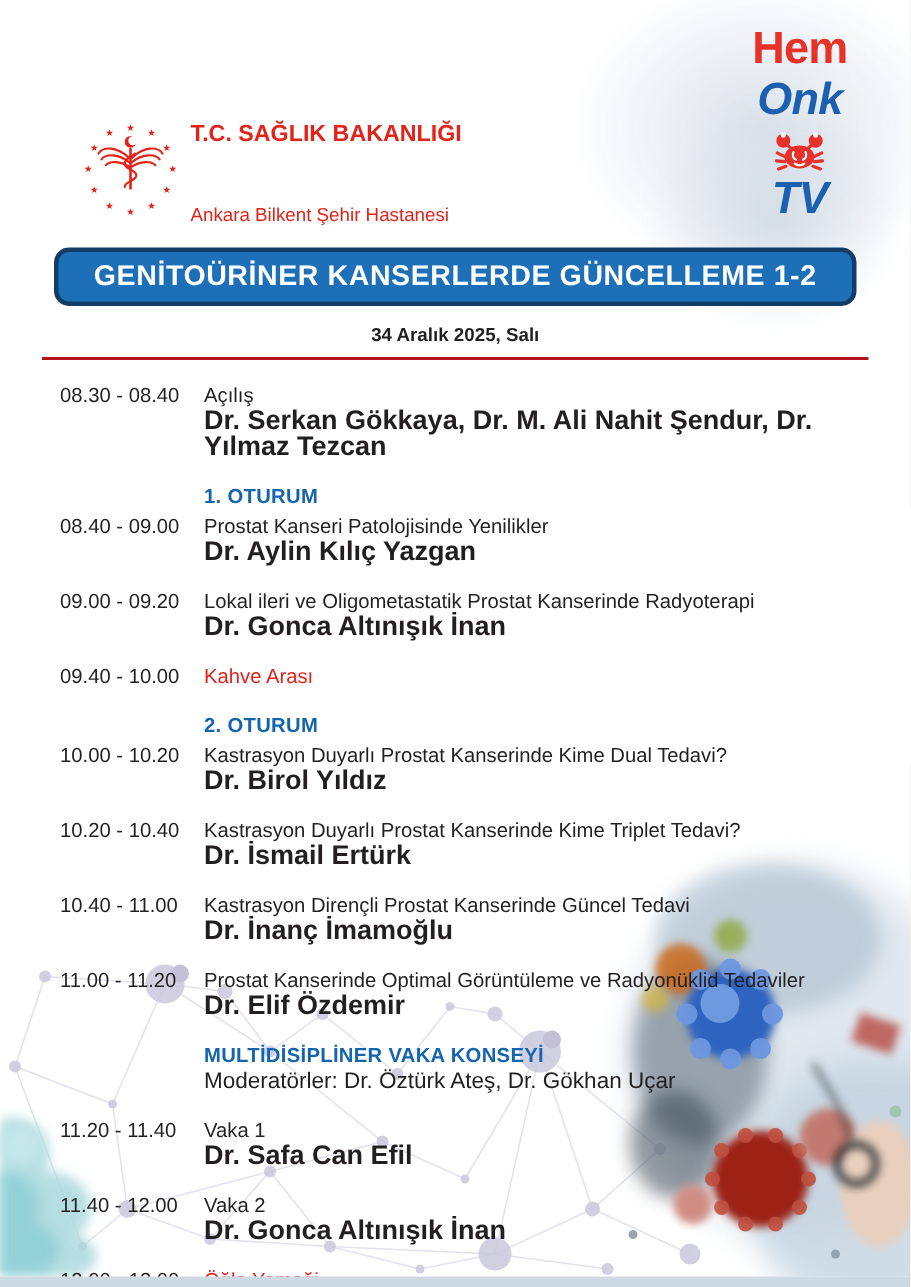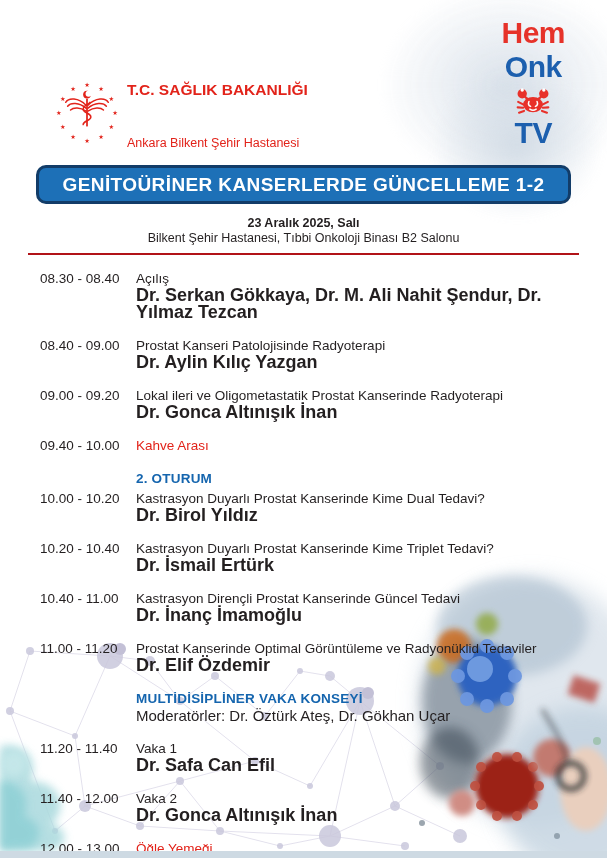--- a/index.html
+++ b/index.html
@@ -17,21 +17,21 @@
   .bottom-strip{left:0;bottom:0;width:607px;height:7px;background:#cedae3;z-index:3;}
   
   .header{position:relative;z-index:2;display:flex;justify-content:space-between;align-items:flex-end;
           padding:16px 42px 0 56px;}
   .ministry{display:flex;align-items:center;gap:9px;}
   .ministry-text{line-height:1.15;}
   .ministry-title{color:#e2231a;font-weight:700;font-size:15.5px;}
   .ministry-sub{color:#e2231a;font-size:12.5px;margin-top:37px;}
   .brand{display:flex;align-items:center;font-weight:800;font-size:30px;letter-spacing:-.5px;flex-direction:column;}
   .brand .r{color:#e63229;}
-  .brand .b{color:#1c5fae;}
+  .brand .b{color:#1c5fae;font-style:italic;}
   .brand .crab{margin:2px -1px 0 -1px;display:inline-flex;}
   
   .banner{position:relative;z-index:2;margin:15px 36px 12px;height:33px;background:#1d70b7;
           border:3px solid #123c68;border-radius:10px;display:flex;align-items:center;justify-content:center;}
   .banner-title{color:#fff;font-weight:800;font-size:19px;letter-spacing:.4px;white-space:nowrap;}
   
   .event{position:relative;z-index:2;text-align:center;margin-top:8px;line-height:15px;}
   .event-date{font-weight:700;font-size:12.5px;}
   .event-venue{font-size:12.5px;}
   .redline{position:relative;z-index:2;margin:7px 28px 0;height:2px;background:#b11318;}
@@ -228,40 +228,45 @@
       </span>
         <span class="b">TV</span>
     </div>
   </div>
 
   <div class="banner">
     <span class="banner-title">GENİTOÜRİNER KANSERLERDE GÜNCELLEME 1-2</span>
   </div>
 
   <div class="event">
-    <div class="event-date">23 Aralık 2025, Salı</div>
-    <div class="event-venue">Bilkent Şehir Hastanesi, Tıbbi Onkoloji Binası B2 Salonu</div>
+    <div class="event-date">34 Aralık 2025, Salı</div>
   </div>
   <div class="redline"></div>
 
   <div class="schedule">
 
     <div class="block">
       <div class="time">08.30 - 08.40</div>
       <div class="content">
         <div class="topic">Açılış</div>
         <div class="speaker">Dr. Serkan Gökkaya, Dr. M. Ali Nahit Şendur, Dr. Yılmaz Tezcan</div>
       </div>
     </div>
 
+    <div class="block tight">
+      <div class="time"></div>
+      <div class="content">
+          <div class="section-title">1. OTURUM</div>
+        </div>
+    </div>
 
     <div class="block">
       <div class="time">08.40 - 09.00</div>
       <div class="content">
-        <div class="topic">Prostat Kanseri Patolojisinde Radyoterapi</div>
+        <div class="topic">Prostat Kanseri Patolojisinde Yenilikler</div>
         <div class="speaker">Dr. Aylin Kılıç Yazgan</div>
       </div>
     </div>
 
     <div class="block">
       <div class="time">09.00 - 09.20</div>
       <div class="content">
         <div class="topic">Lokal ileri ve Oligometastatik Prostat Kanserinde Radyoterapi</div>
         <div class="speaker">Dr. Gonca Altınışık İnan</div>
       </div>

